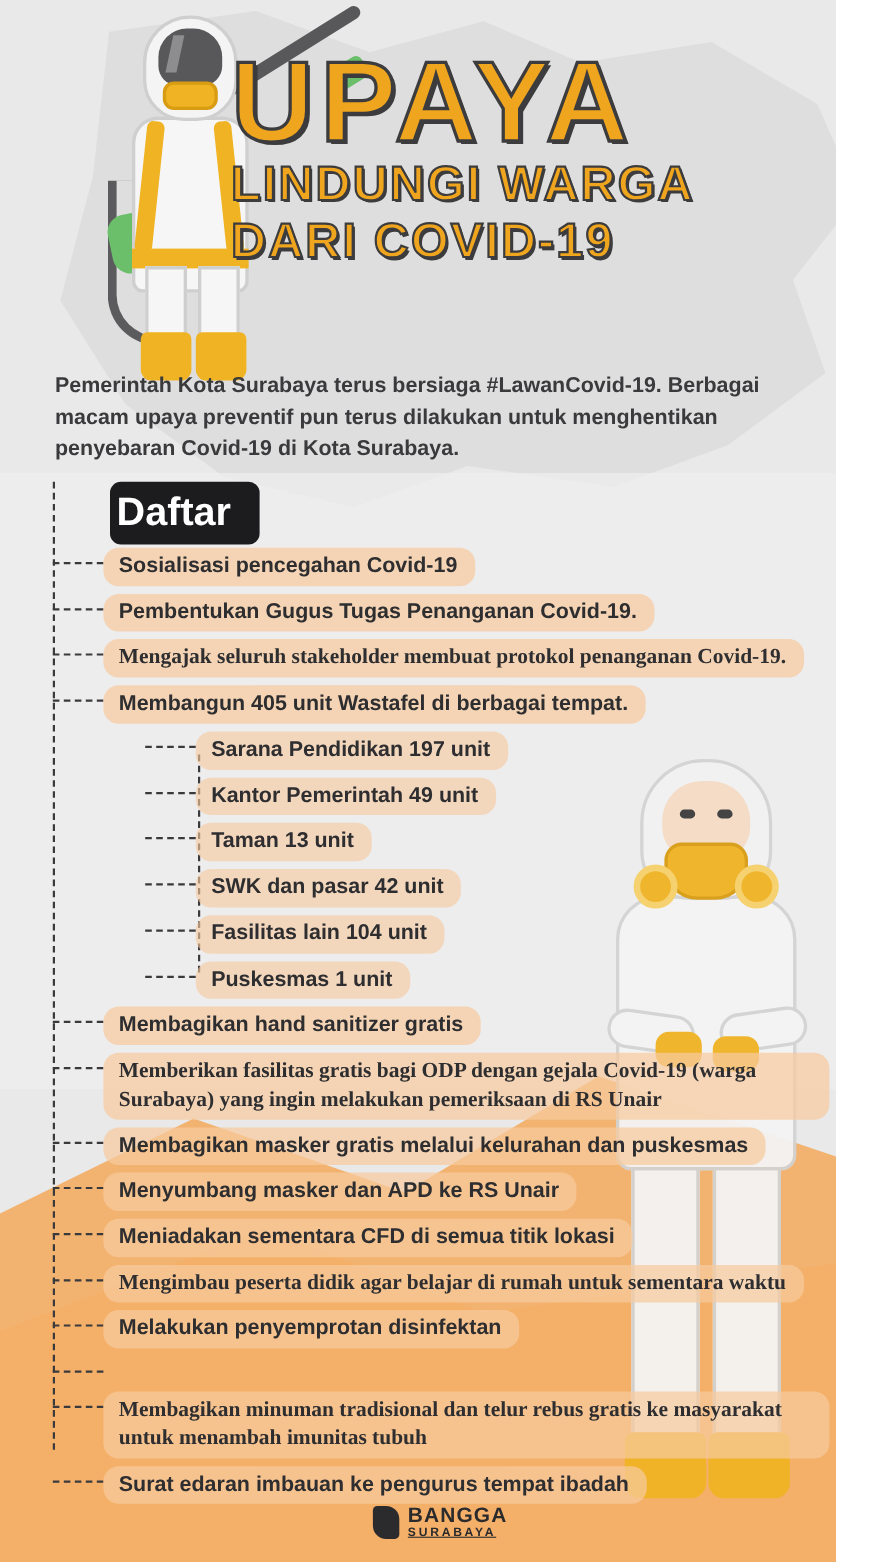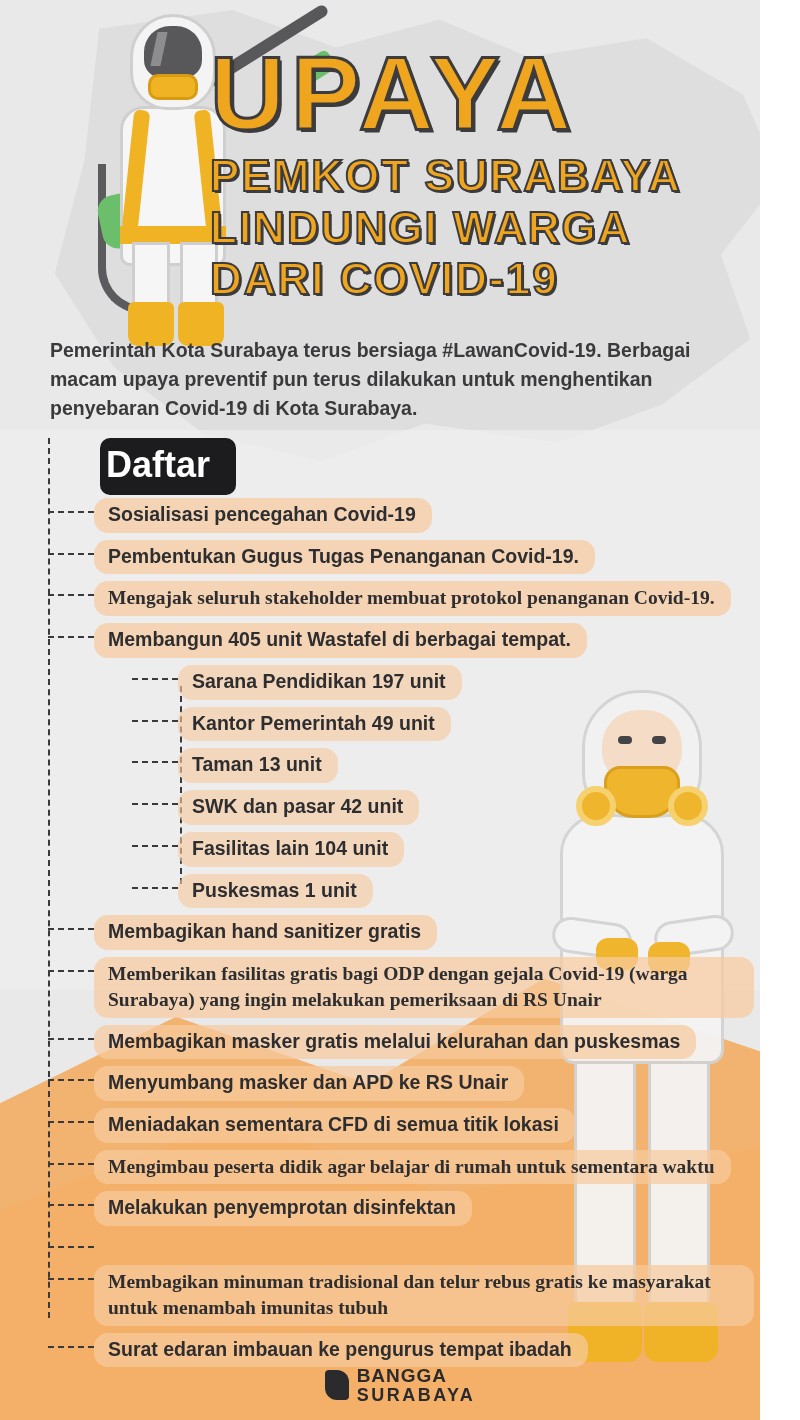--- a/index.html
+++ b/index.html
@@ -165,21 +165,21 @@
 
   
   .footer { position: absolute; left: 0; bottom: 16px; width: 800px; text-align: center; }
   .logo-wrap { display: inline-flex; align-items: center; gap: 8px; }
   .logo-mark {
     width: 24px; height: 30px; background: #2b2b2d;
     border-radius: 4px 12px 4px 12px;
   }
   .logo-text { text-align: left; line-height: 1.02; }
   .logo-l1 { font-size: 19px; font-weight: bold; color: #2b2b2d; letter-spacing: 1px; }
-  .logo-l2 { font-size: 18px; font-weight: bold; color: #2b2b2d; letter-spacing: 2.5px; }
+  .logo-l2 { font-size: 11px; font-weight: bold; color: #2b2b2d; letter-spacing: 2.5px; text-decoration: underline; }
 </style>
 </head>
 <body>
 
 <div class="poster">
 
   <div class="bg-map"></div>
   <div class="bg-grey-panel"></div>
   <div class="bg-orange-soft"></div>
   <div class="bg-orange-bottom"></div>
@@ -217,21 +217,20 @@
     <div class="wr-face"></div>
     <div class="wr-eye-l"></div>
     <div class="wr-eye-r"></div>
     <div class="wr-resp"></div>
     <div class="wr-filter-l"></div>
     <div class="wr-filter-r"></div>
   </div>
 
   <div class="title-block">
     <div class="t-upaya">UPAYA</div>
-    <div class="t-line2">PEMKOT SURABAYA</div>
     <div class="t-line3">LINDUNGI  WARGA</div>
     <div class="t-line4">DARI COVID-19</div>
   </div>
 
   <div class="intro">Pemerintah Kota Surabaya terus bersiaga #LawanCovid-19. Berbagai macam upaya preventif pun terus dilakukan untuk menghentikan penyebaran Covid-19 di Kota Surabaya.</div>
 
   <div class="daftar-badge">Daftar</div>
 
   <div class="tree">
     <div class="trunk"></div>

